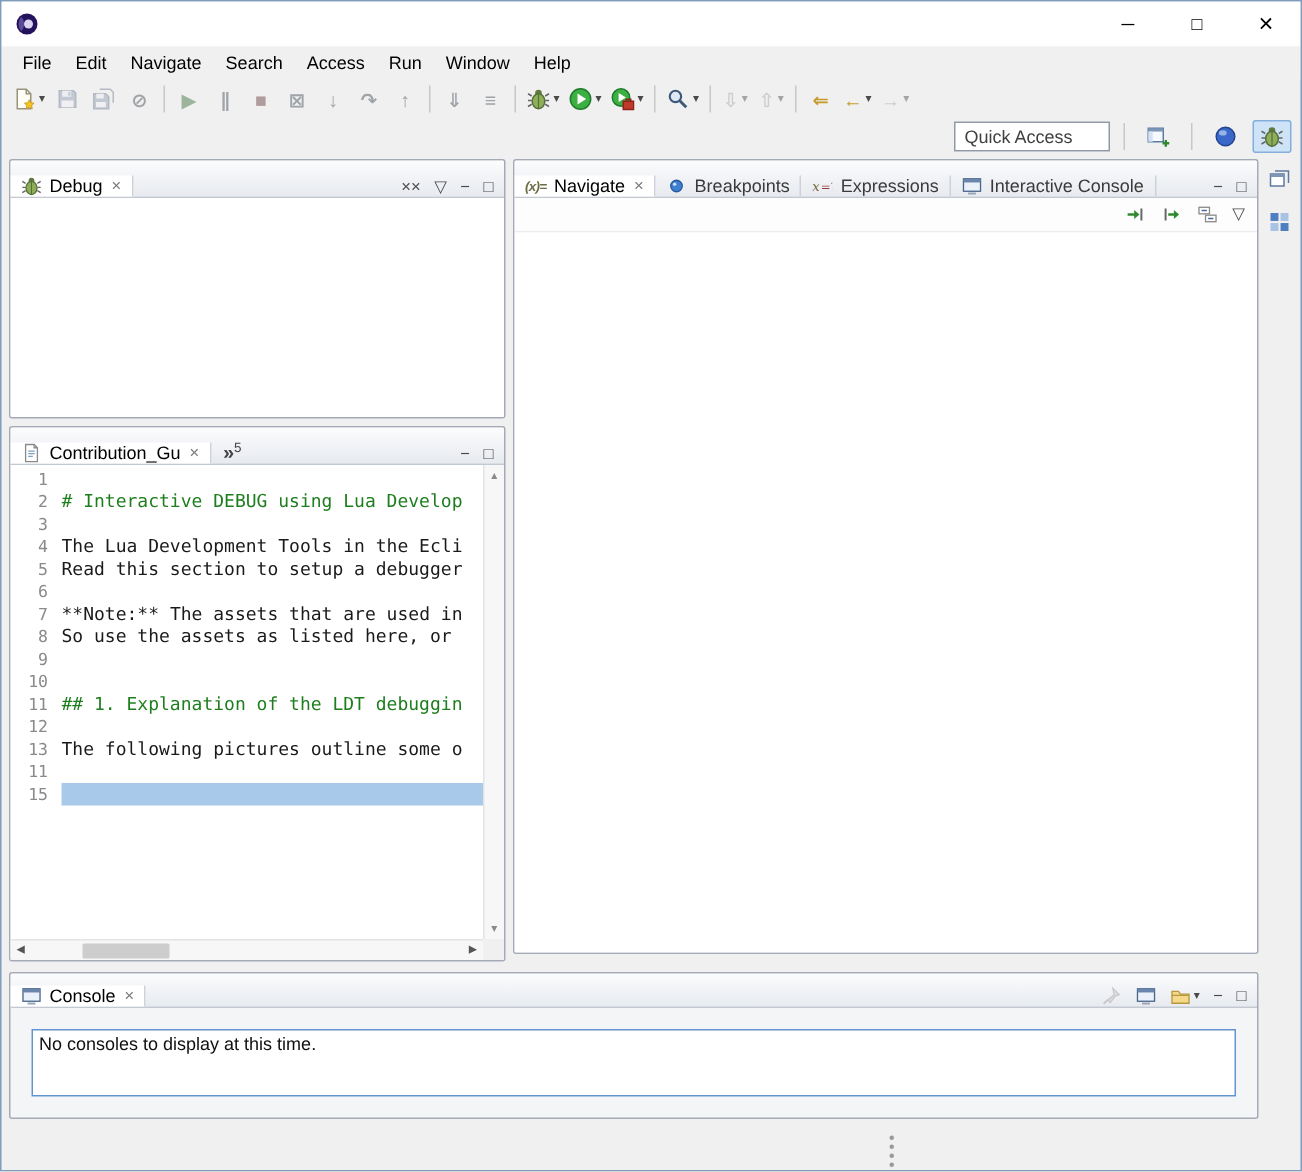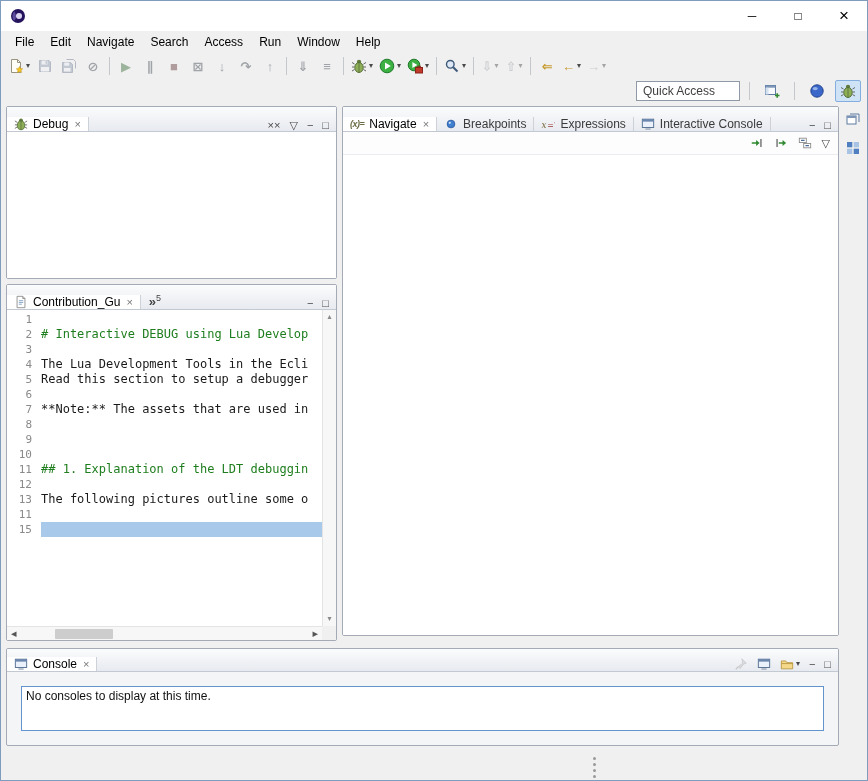--- a/index.html
+++ b/index.html
@@ -401,20 +401,23 @@
           </div>
       <div class="ed-line">
             <span class="ln">7</span>
             <span class="line-body">
               <span class="code md-em">**Note:**</span>
               <span class="code"> The assets that are used in</span>
             </span>
           </div>
       <div class="ed-line">
             <span class="ln">8</span>
+            <span class="line-body">
+              <span class="code">So use the assets as listed here, or </span>
+            </span>
           </div>
       <div class="ed-line">
             <span class="ln">9</span>
             <span class="line-body">
               <span class="code"></span>
             </span>
           </div>
       <div class="ed-line">
             <span class="ln">10</span>
             <span class="line-body">

